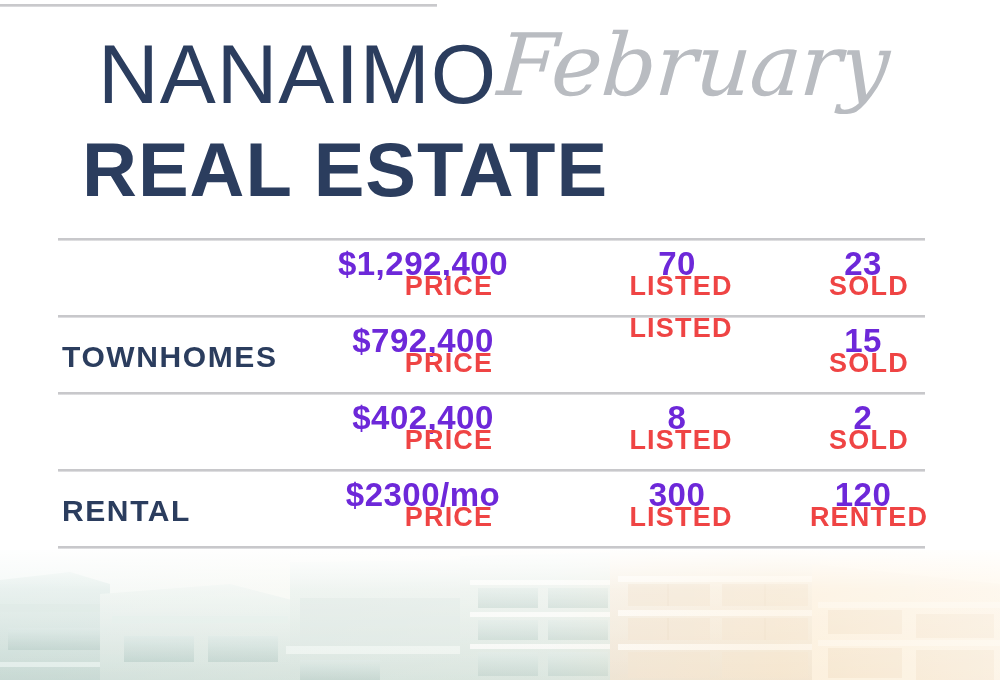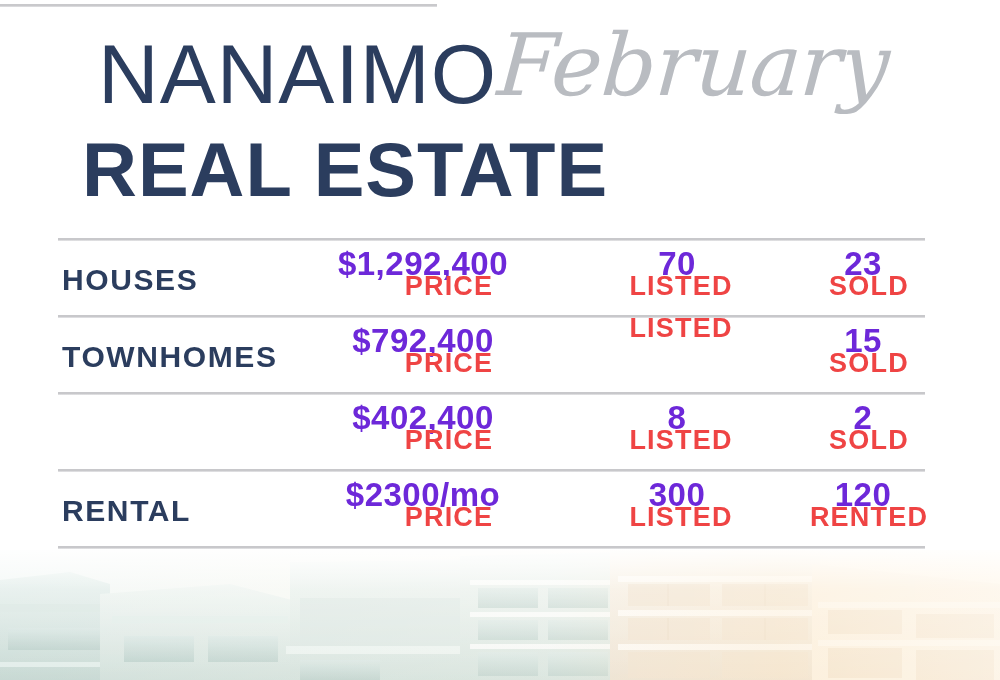--- a/index.html
+++ b/index.html
@@ -167,21 +167,20 @@
     <div class="line1">
       <span class="city">NANAIMO</span>
       <span class="month">February</span>
     </div>
     <div class="line2">REAL ESTATE</div>
   </div>
 
   <div class="table" id="stats-table">
       <div class="divider"></div>
       <div class="row">
-        <div class="cat">HOUSES</div>
         <div class="cell cell-price">
           <div class="val">$1,292,400</div>
           <div class="cap">PRICE</div>
         </div>
         <div class="cell cell-listed">
           <div class="val">70</div>
           <div class="cap">LISTED</div>
         </div>
         <div class="cell cell-sold">
           <div class="val">23</div>

